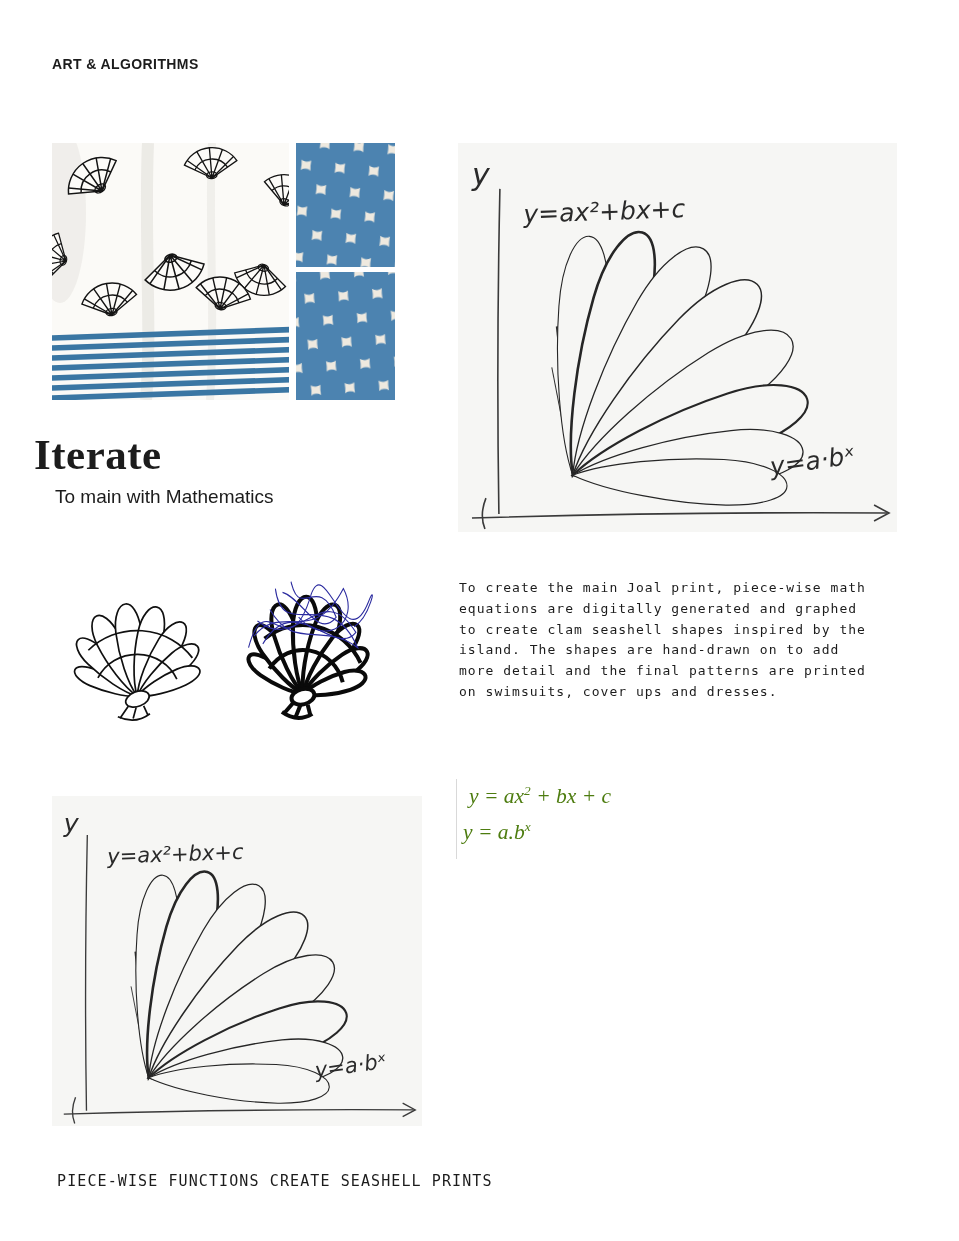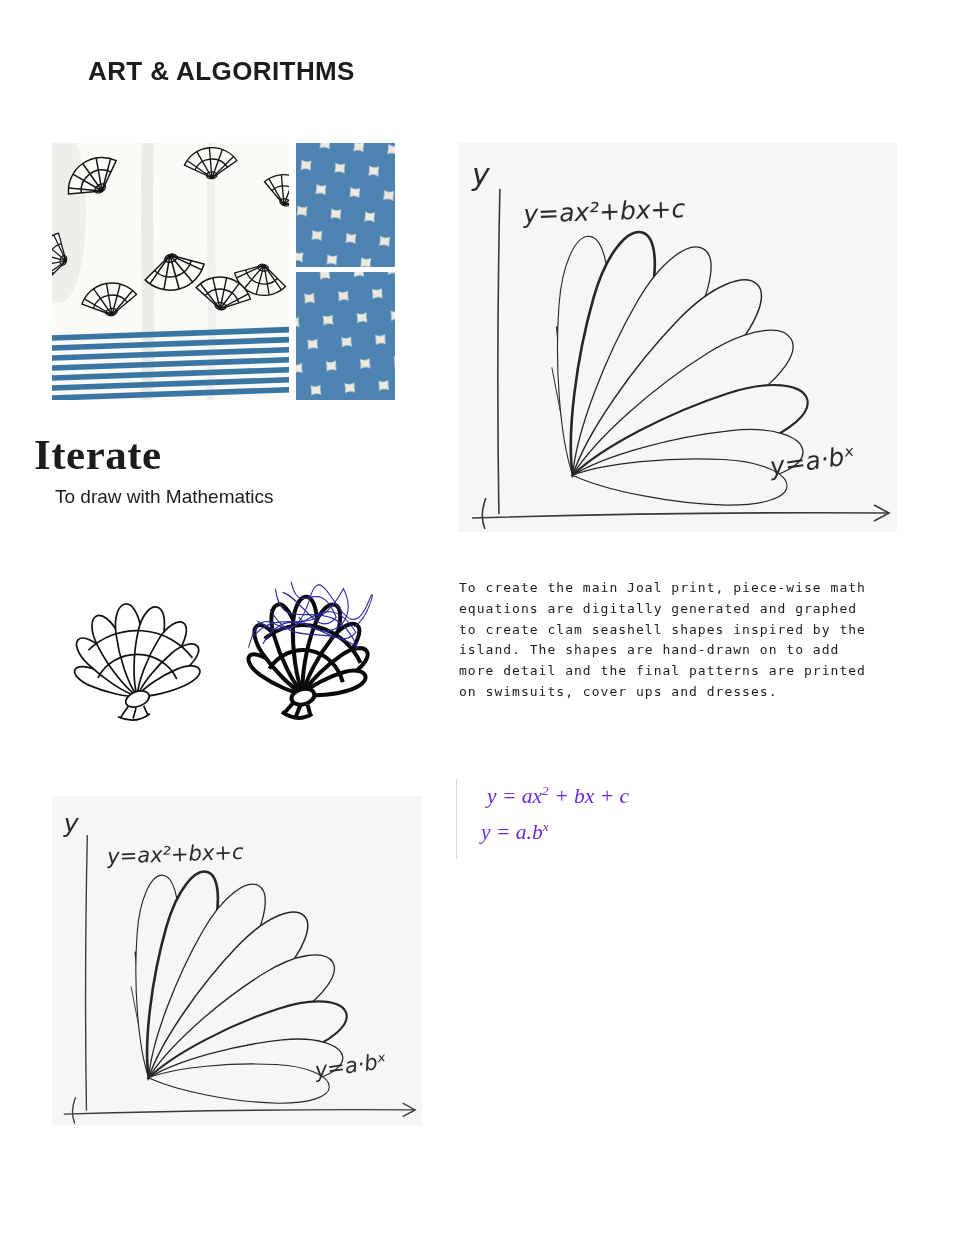--- a/index.html
+++ b/index.html
@@ -1,27 +1,27 @@
 <!DOCTYPE html>
 <html style="--page-bg: #ffffff; --panel-bg: #f6f6f4; --ink: #1c1c1c; --fabric-blue: #3a76a3; --ikat-blue: #4c83b0; --scribble-blue: #2b2b9f;"><head>
 <meta charset="utf-8">
 <style>
   html,body{margin:0;padding:0;background:#ffffff;}
   .page{position:relative;width:959px;height:1241px;background:var(--page-bg,#fff);
         font-family:"Liberation Sans",sans-serif;color:var(--ink,#1c1c1c);overflow:hidden;}
   .abs{position:absolute;}
-  .header{font-weight:bold;font-size:26px;letter-spacing:.4px;margin-left:36px;}
+  .header{font-weight:bold;font-size:14px;letter-spacing:.4px;}
   .title{font-family:"Liberation Serif",serif;font-weight:700;font-size:43px;letter-spacing:.5px;}
   .subtitle{font-size:19px;}
   .mono{font-family:"DejaVu Sans Mono",monospace;}
   .paragraph{font-size:13px;line-height:20.8px;letter-spacing:1.02px;white-space:pre-line;width:424px;}
   .caption{font-size:15px;letter-spacing:1.1px;}
   .panel{background:var(--panel-bg,#f6f6f4);}
-  .eqs{border-left:1px solid #d9d9d9;padding:4px 0 4px 24px;
-       font-family:"Liberation Serif",serif;font-style:italic;font-size:21.5px;color:#6d28d9;}
+  .eqs{border-left:1px solid #d9d9d9;padding:4px 0 4px 6px;
+       font-family:"Liberation Serif",serif;font-style:italic;font-size:21.5px;color:#4d7c0f;}
   .eq{margin:0 0 10px 0;}
   .eq:first-child{margin-left:6px;}
   .eqs sup{font-size:0.62em;}
   svg{display:block;}
   .hand{font-family:"DejaVu Sans",sans-serif;font-style:italic;}
 </style>
 </head>
 <body>
 
 <div class="page">
@@ -143,21 +143,21 @@
           <path d="M32,88 A72,72 0 0 1 141,104" fill="none" vector-effect="non-scaling-stroke"></path>
           <ellipse cx="80" cy="145" rx="13" ry="8" transform="rotate(-18 80 145)" fill="#ffffff" vector-effect="non-scaling-stroke"></ellipse>
           <path d="M70,152 L60,165 M78,154 L74,166 M86,153 L90,164 M58,163 Q76,173 92,162" fill="none" vector-effect="non-scaling-stroke"></path>
         </g>
       </defs>
       <use href="#seashell-sketch"></use>
     </svg>
   </div>
 
   <div class="abs title" style="left:34px;top:430px;">Iterate</div>
-  <div class="abs subtitle" style="left:55px;top:486px;">To draw with Mathematics</div>
+  <div class="abs subtitle" style="left:55px;top:486px;">To main with Mathematics</div>
 
   <div class="abs" style="left:58px;top:566px;">
     <svg width="180" height="155" viewBox="0 0 190 170" preserveAspectRatio="none">
       <use href="#shell-geom" stroke="#101010" stroke-width="1.7" transform="rotate(-4 95 90)"></use>
     </svg>
   </div>
 
   <div class="abs" style="left:236px;top:560px;">
     <svg width="170" height="162" viewBox="0 0 190 170" preserveAspectRatio="none">
       <defs>
@@ -187,14 +187,15 @@
     <svg width="370" height="330" viewBox="0 0 440 390" preserveAspectRatio="none">
       <use href="#seashell-sketch"></use>
     </svg>
   </div>
 
   <div class="abs eqs" style="left:456px;top:779px;">
     <div class="eq"><span>y = ax</span><sup>2</sup><span> + bx + c</span></div>
     <div class="eq"><span>y = a.b</span><sup>x</sup></div>
   </div>
 
+  <div class="abs mono caption" style="left:57px;top:1172px;">PIECE-WISE FUNCTIONS CREATE SEASHELL PRINTS</div>
 
 </div>
 
 </body></html>

